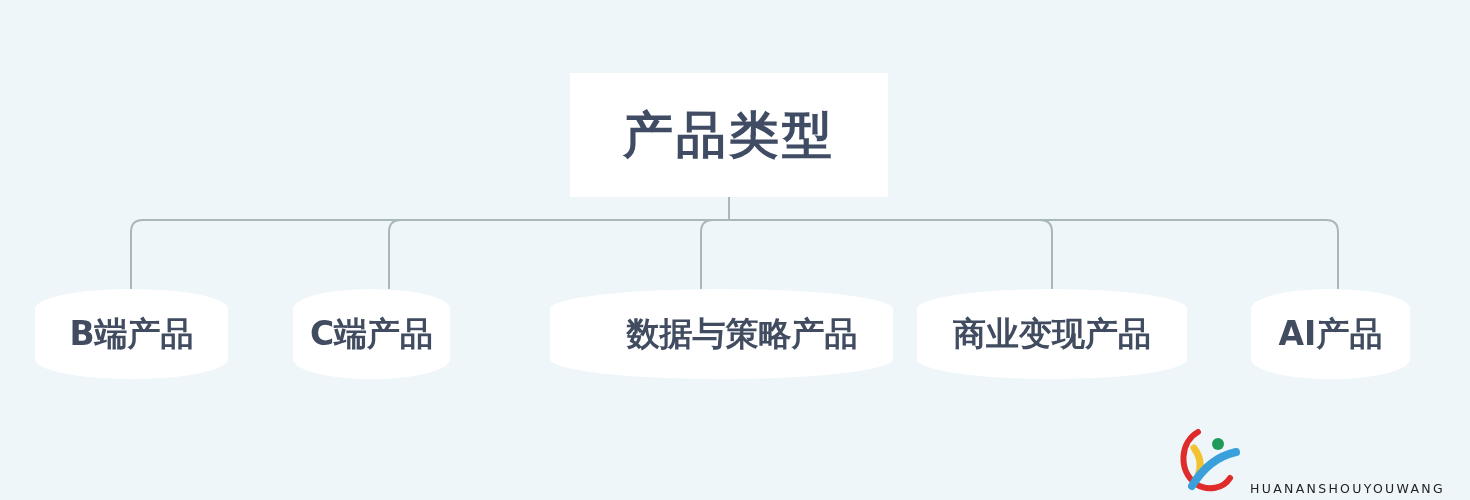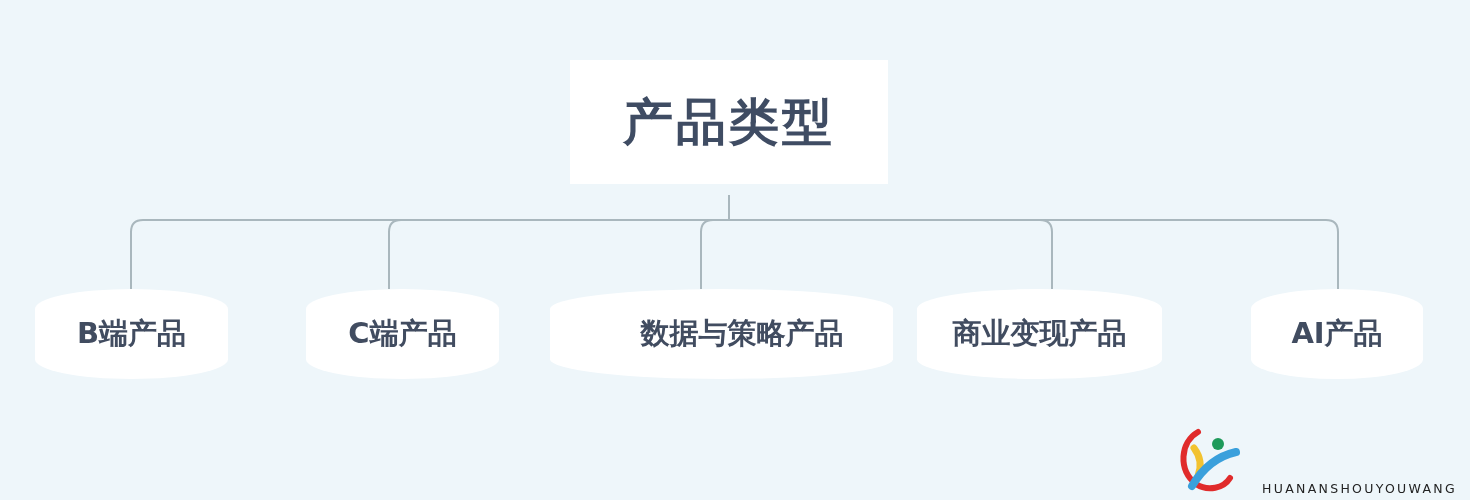--- a/index.html
+++ b/index.html
@@ -1,28 +1,28 @@
 <!DOCTYPE html>
 <html><head>
 <meta charset="utf-8">
 <style>
   html, body { margin:0; padding:0; }
   body { width:1470px; height:500px; background:#eef6fa; position:relative; overflow:hidden;
          font-family:"DejaVu Sans", "Liberation Sans", sans-serif; }
-  .root { position:absolute; left:570px; top:60px; width:318px; height:124px; background:#ffffff;
+  .root { position:absolute; left:570px; top:73px; width:318px; height:124px; background:#ffffff;
           display:flex; align-items:center; justify-content:center; }
   .root span { font-size:50px; font-weight:bold; color:#3f4c63; letter-spacing:3px; }
   svg.lines { position:absolute; left:0; top:0; }
   .child { position:absolute; top:289px; height:90px; background:#ffffff;
            display:flex; align-items:center; justify-content:center;
            border-radius:50% / 22%; }
-  .child span { font-size:29px; font-weight:bold; color:#414c60; }
+  .child span { font-size:33px; font-weight:bold; color:#414c60; }
   .logo { position:absolute; left:1178px; top:426px; width:290px; height:72px; }
   .logo-title { position:absolute; left:70px; top:2px; font-size:42px; font-weight:bold; color:#1e1e1e; letter-spacing:1px; }
-  .logo-sub { position:absolute; left:84px; top:55px; font-size:12.5px; color:#222; letter-spacing:2.3px; }
+  .logo-sub { position:absolute; left:72px; top:55px; font-size:12.5px; color:#222; letter-spacing:2.3px; }
 </style>
 </head>
 <body>
 
 <svg class="lines" width="1470" height="500">
   <g fill="none" stroke="#a9b7bd" stroke-width="2">
     <line x1="729" y1="195" x2="729" y2="220"></line>
     <path d="M131 289 V232 Q131 220 143 220 H1326 Q1338 220 1338 232 V289"></path>
     <path d="M389 289 V232 Q389 220 401 220"></path>
     <path d="M701 289 V232 Q701 220 713 220"></path>
@@ -30,30 +30,30 @@
   </g>
 </svg>
 
 <div class="root">
   <span>产品类型</span>
 </div>
 
 <div class="child" style="left:35px;width:193px;">
   <span>B端产品</span>
 </div>
-<div class="child" style="left:293px;width:193px;margin-left:13px;">
+<div class="child" style="left:293px;width:157px;">
   <span>C端产品</span>
 </div>
 <div class="child" style="left:550px;width:302px;padding-left:41px;">
   <span>数据与策略产品</span>
 </div>
-<div class="child" style="left:917px;width:245px;font-family:Liberation Mono, monospace;">
+<div class="child" style="left:917px;width:270px;font-family:Liberation Mono, monospace;">
   <span>商业变现产品</span>
 </div>
-<div class="child" style="left:1251px;width:172px;">
+<div class="child" style="left:1251px;width:159px;">
   <span>AI产品</span>
 </div>
 
 <div class="logo">
   <svg width="68" height="70" viewBox="0 0 68 70" style="position:absolute;left:0;top:0;">
     <path d="M20 6 C2 16 0 44 18 58 C30 66 46 62 52 52" fill="none" stroke="#e02b2b" stroke-width="6" stroke-linecap="round"></path>
     <path d="M16 22 C22 30 24 40 20 50" fill="none" stroke="#f2c230" stroke-width="7" stroke-linecap="round"></path>
     <path d="M14 60 C26 40 40 30 58 26" fill="none" stroke="#3aa0dc" stroke-width="8" stroke-linecap="round"></path>
     <circle cx="40" cy="18" r="6" fill="#1e9a5a"></circle>
   </svg>

